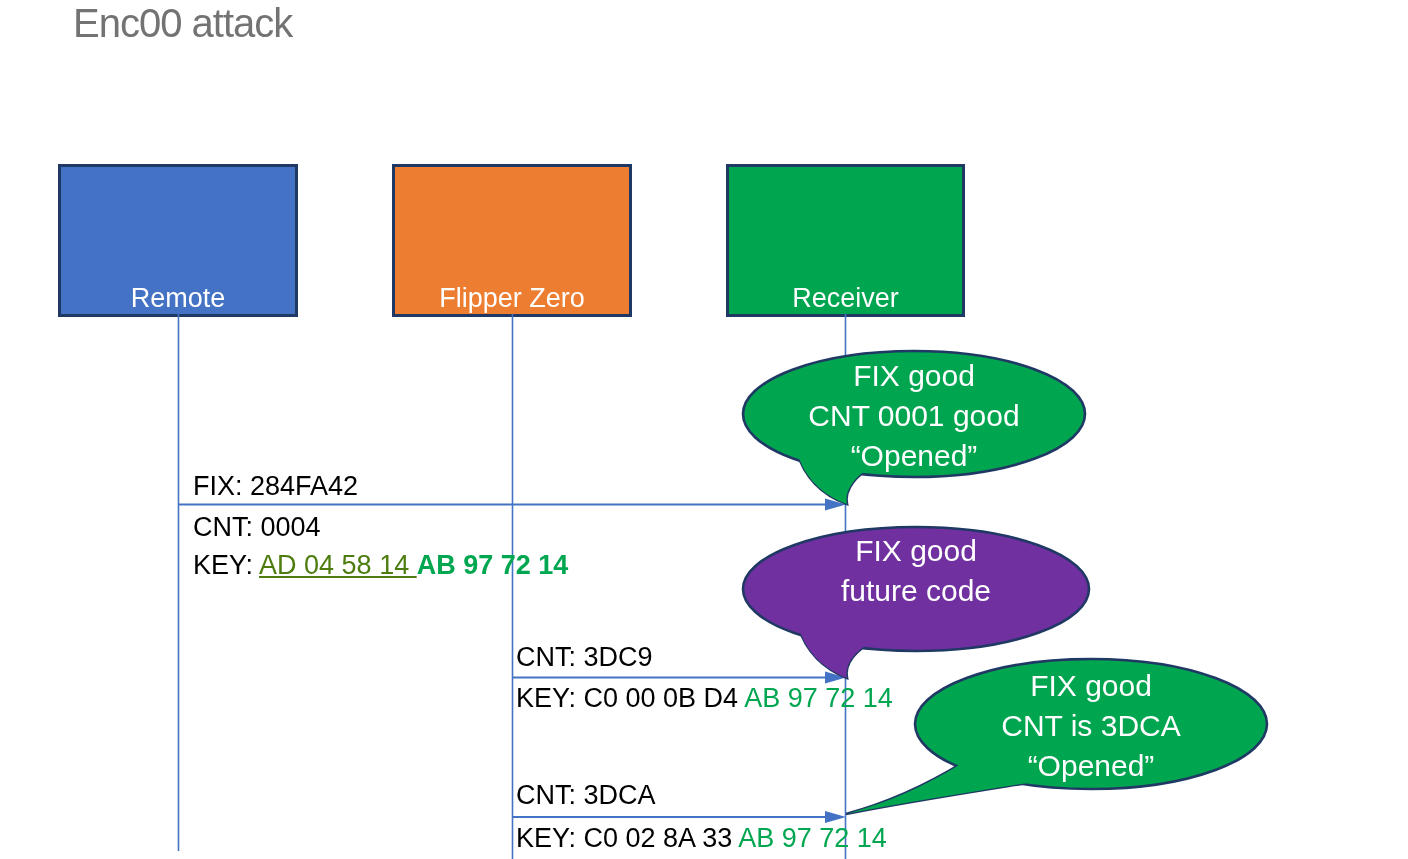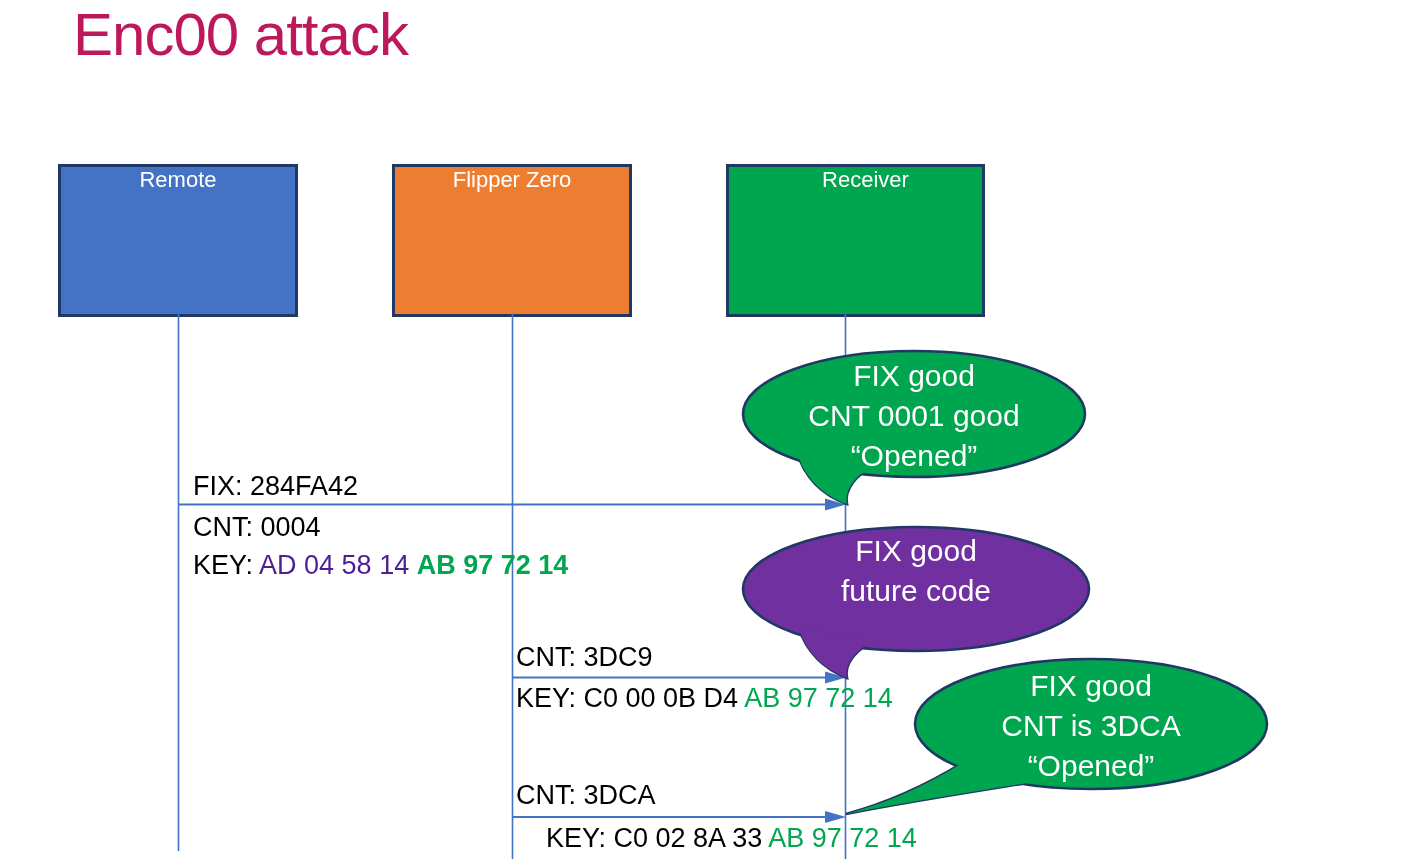--- a/index.html
+++ b/index.html
@@ -8,63 +8,63 @@
     width: 1408px;
     height: 859px;
     background: #ffffff;
     overflow: hidden;
     font-family: "Liberation Sans", sans-serif;
   }
   .title {
     position: absolute;
     left: 73px;
     top: 0px;
-    font-size: 60px;
+    font-size: 40px;
     line-height: 1.18;
     font-weight: 300;
-    color: #be185d;
+    color: #737373;
     letter-spacing: -1px;
     white-space: nowrap;
   }
   .actor {
     position: absolute;
     top: 164px;
     height: 147px;
     border: 3px solid #1F3864;
     display: flex;
-    align-items: flex-start;
+    align-items: flex-end;
     justify-content: center;
     color: #ffffff;
-    font-size: 22px;
+    font-size: 27px;
     white-space: nowrap;
   }
   .actor.remote   { left: 58px;  width: 234px; background: #4472C4; }
   .actor.flipper  { left: 392px; width: 234px; background: #ED7D31; }
-  .actor.receiver { left: 726px; width: 233px; background: #00A64F; padding-left: 20px; }
+  .actor.receiver { left: 726px; width: 233px; background: #00A64F; }
 
   svg.layer {
     position: absolute;
     left: 0; top: 0;
     width: 1408px; height: 859px;
   }
   .lifeline  { stroke: #4472C4; stroke-width: 1.6; fill: none; }
   .msg-line  { stroke: #4472C4; stroke-width: 1.8; fill: none; }
   .arrowhead { fill: #4472C4; stroke: none; }
   .bubble-outline { stroke: #1F3864; stroke-width: 2.6; }
   .no-stroke { stroke: none; }
 
   .msg {
     position: absolute;
     font-size: 27px;
     line-height: 28px;
     color: #000000;
     white-space: nowrap;
   }
   .msg span { white-space: pre; }
-  .key-red   { color: #4c1d95; }
+  .key-red   { color: #4d7c0f; text-decoration: underline; }
   .key-green { color: #00A650; }
   .key-green.bold { font-weight: bold; }
 
   .bubble-text {
     position: absolute;
     width: 340px;
     color: #ffffff;
     font-size: 30px;
     line-height: 40px;
     text-align: center;
@@ -130,21 +130,21 @@
   <div class="msg" style="left:193px; top:551px;">
     <span>KEY: </span><span class="key-red">AD 04 58 14 </span><span class="key-green bold">AB 97 72 14</span>
   </div>
 
   <div class="msg" style="left:516px; top:643px;">CNT: 3DC9</div>
   <div class="msg" style="left:516px; top:684px;">
     <span>KEY: C0 00 0B D4 </span><span class="key-green">AB 97 72 14</span>
   </div>
 
   <div class="msg" style="left:516px; top:781px;">CNT: 3DCA</div>
-  <div class="msg" style="left:546px; top:824px;">
+  <div class="msg" style="left:516px; top:824px;">
     <span>KEY: C0 02 8A 33 </span><span class="key-green">AB 97 72 14</span>
   </div>
 
   <div class="bubble-text b1">
     <div>FIX good</div>
     <div>CNT 0001 good</div>
     <div>“Opened”</div>
   </div>
   <div class="bubble-text b2">
     <div>FIX good</div>

